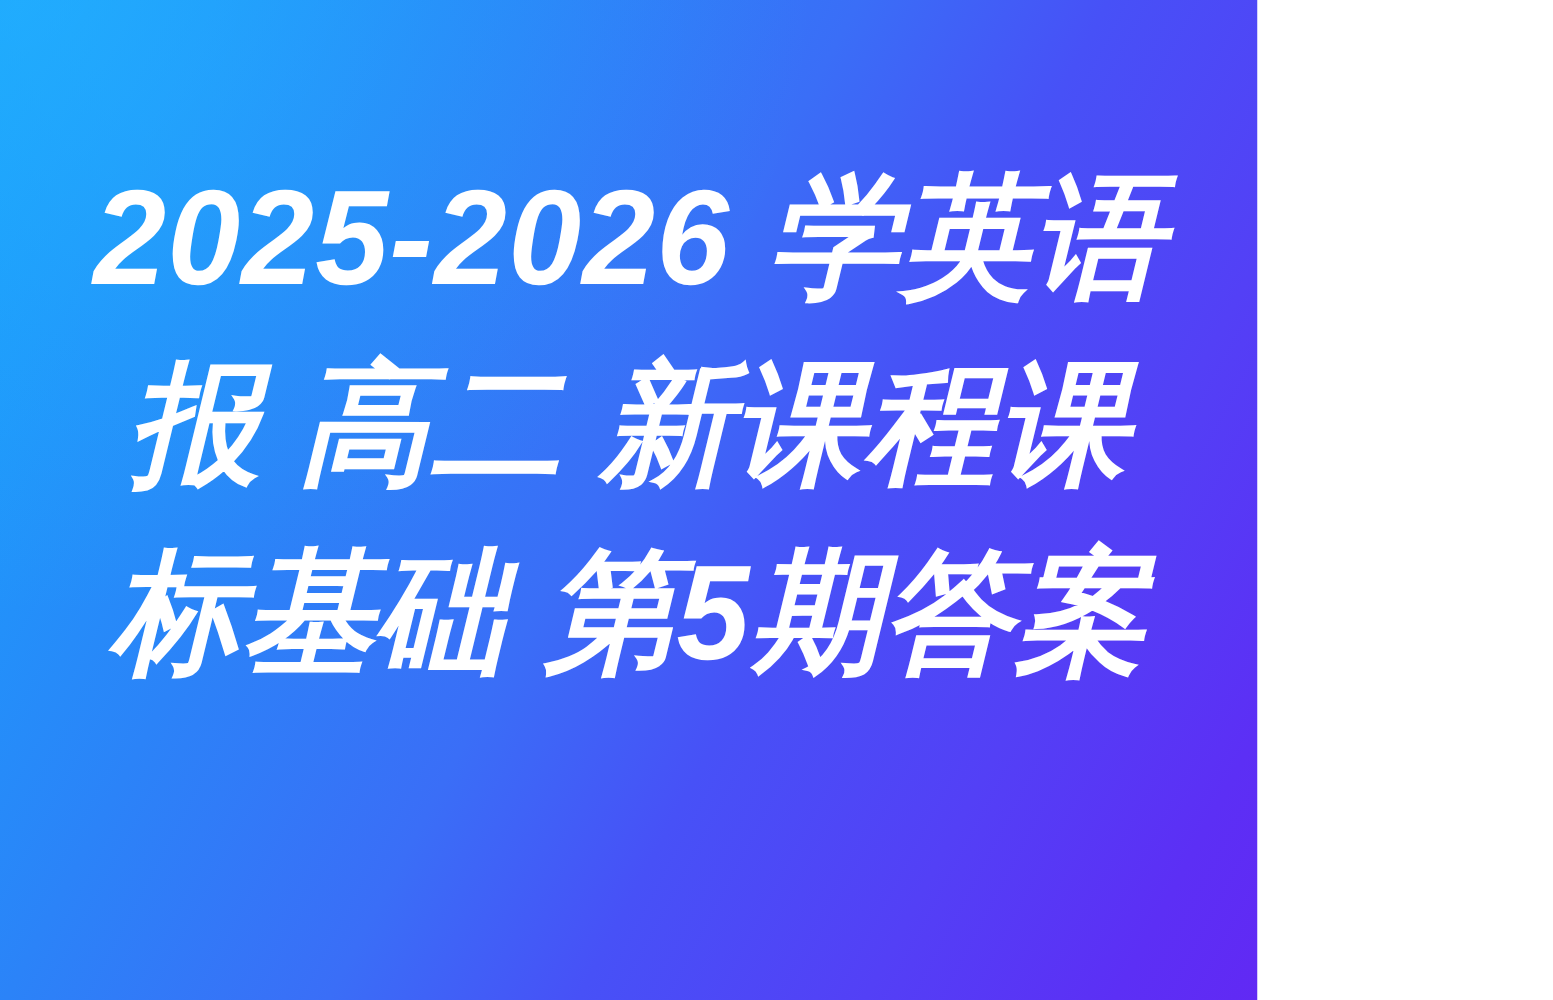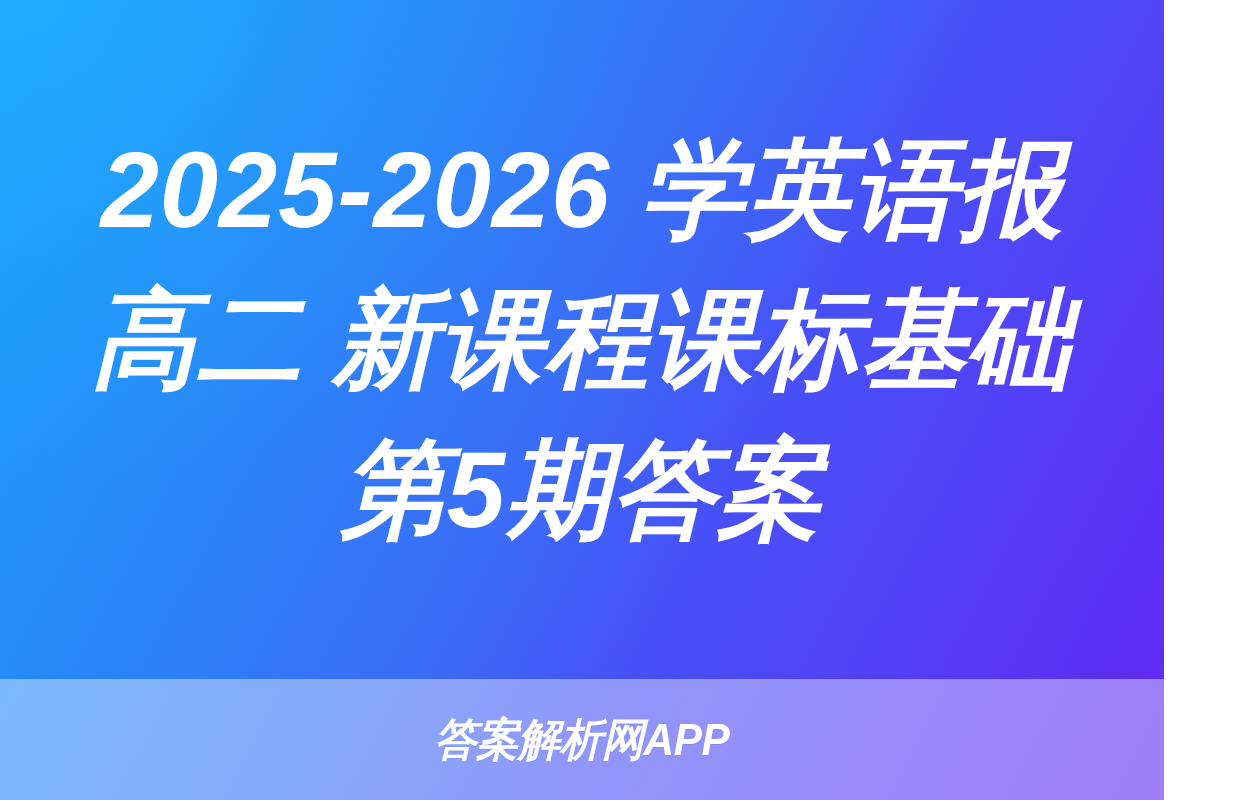--- a/index.html
+++ b/index.html
@@ -7,21 +7,21 @@
     margin: 0;
     padding: 0;
     background: #ffffff;
   }
   body {
     font-family: "Liberation Sans", "DejaVu Sans", sans-serif;
   }
 
   .banner {
     position: relative;
-    width: 1164px;
+    width: 1006px;
     height: 800px;
     overflow: hidden;
     box-sizing: border-box;
   }
 
   
   .banner-bg {
     position: absolute;
     inset: 0;
     background: linear-gradient(118deg,
@@ -103,17 +103,14 @@
 
 <div class="banner">
 
   <div class="banner-bg"></div>
   <div class="banner-bg-wash"></div>
 
   <div class="title-block">
     <div class="title-text">2025-2026 学英语报 高二 新课程课标基础 第5期答案</div>
   </div>
 
-  <div class="footer-band">
-    <div class="footer-label">答案解析网APP</div>
-  </div>
 
 </div>
 
 </body></html>

